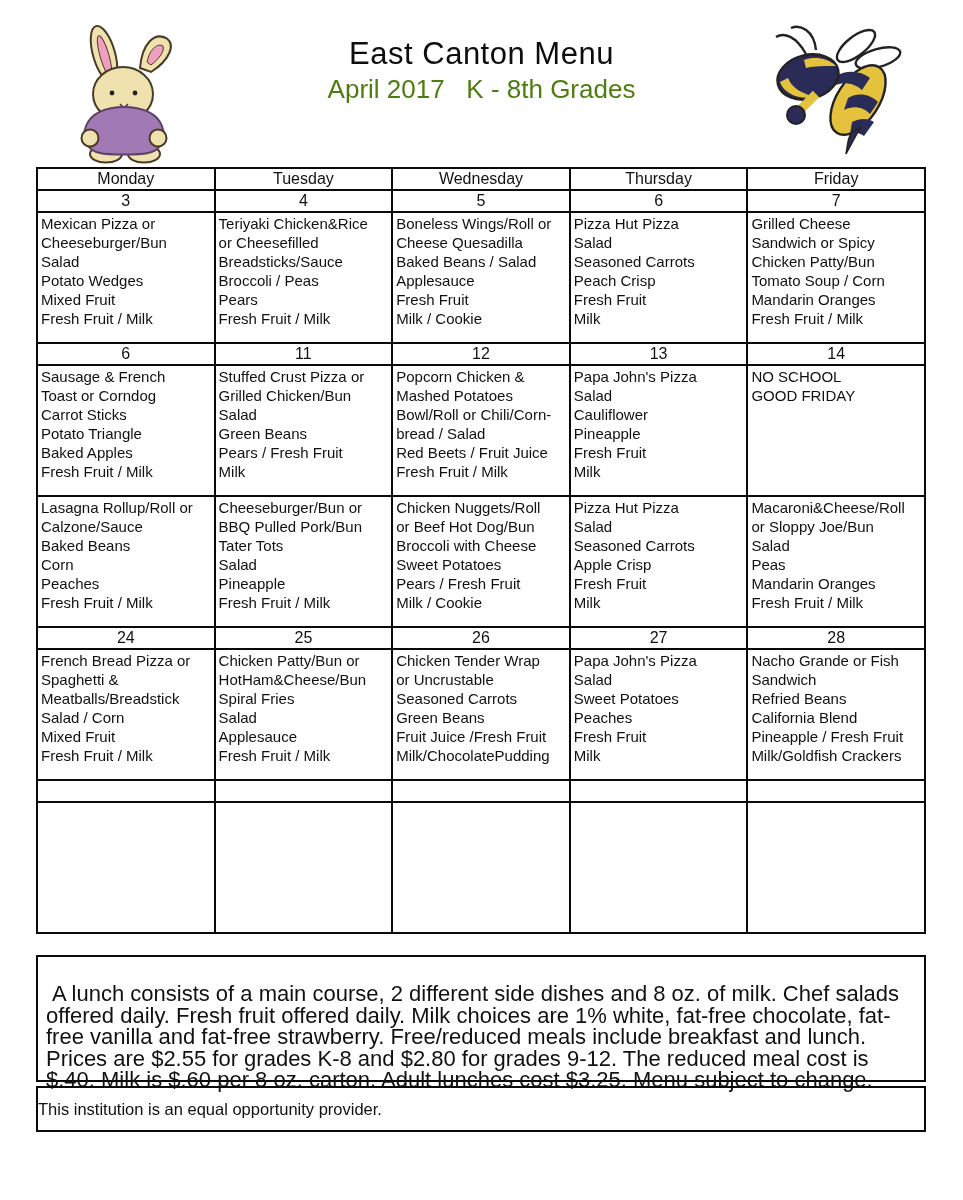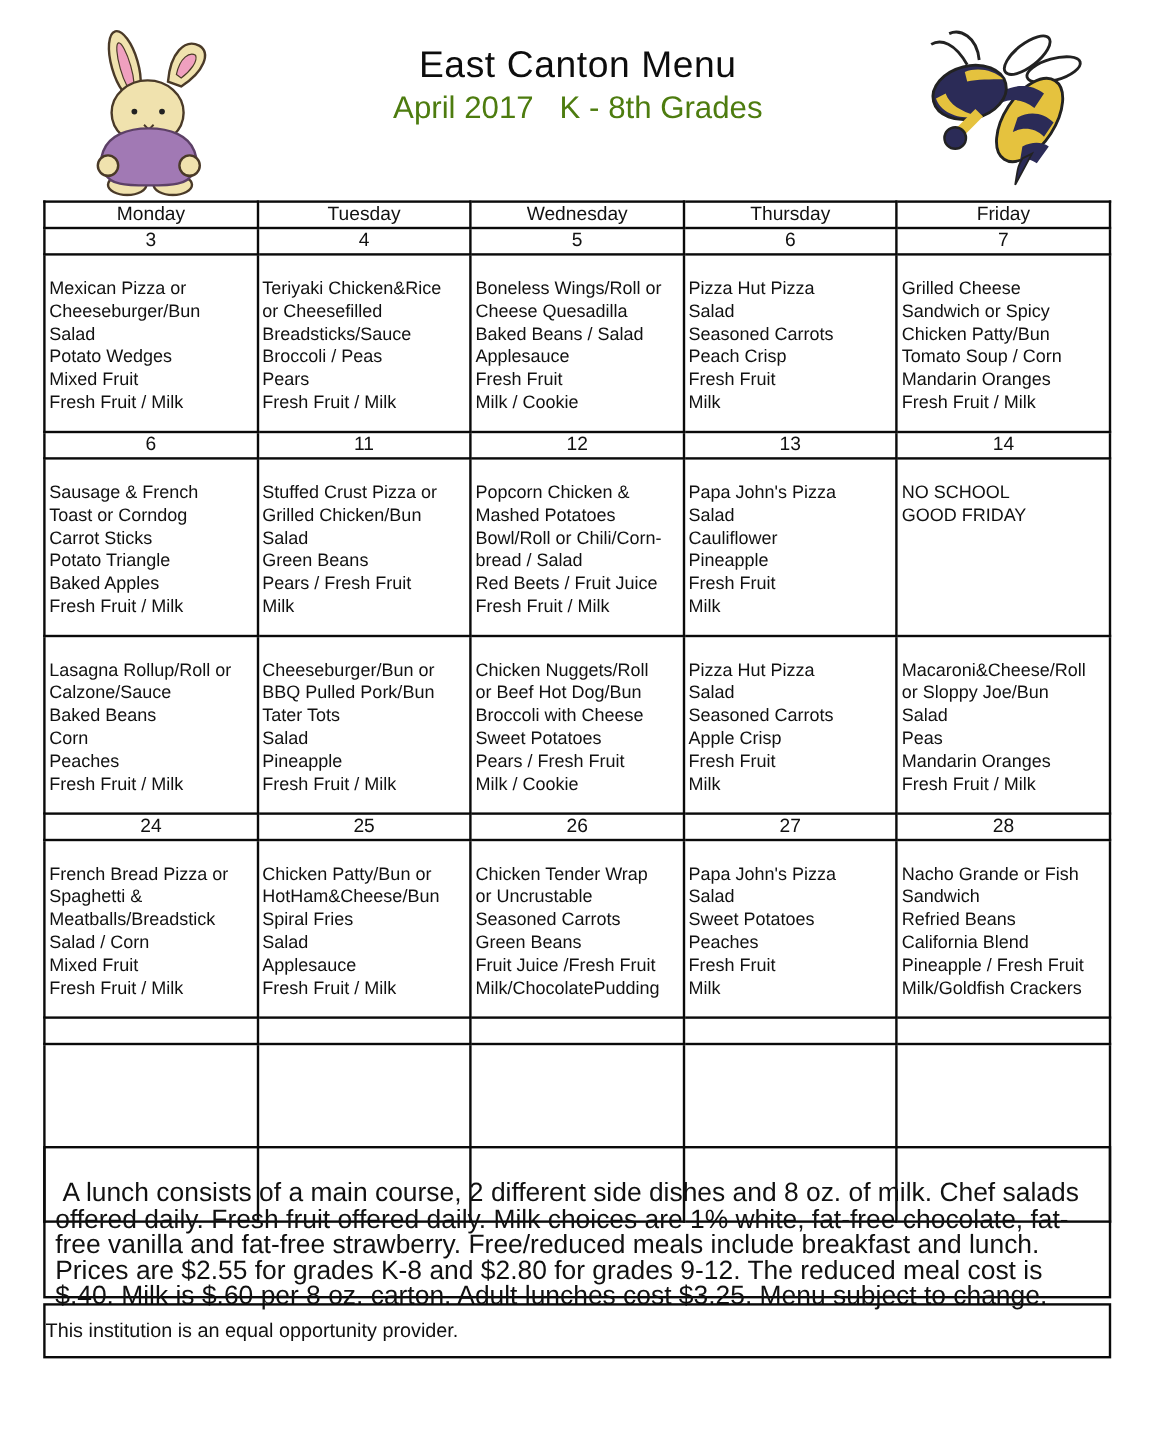--- a/index.html
+++ b/index.html
@@ -58,21 +58,21 @@
     font-size: 16px;
     text-align: center;
     vertical-align: middle;
   }
   tr.menu-row td {
     height: 128px;
     vertical-align: top;
     text-align: left;
     font-size: 15px;
     line-height: 19px;
-    padding: 18px 2px 0 3px;
+    padding: 1px 2px 0 3px;
   }
   .notes-box {
     position: absolute;
     left: 36px; top: 955px;
     width: 890px; height: 127px;
     border: 2px solid #0a0a0a;
     box-sizing: border-box;
   }
   .notes-text {
     margin: 26px 8px 13px 8px;

